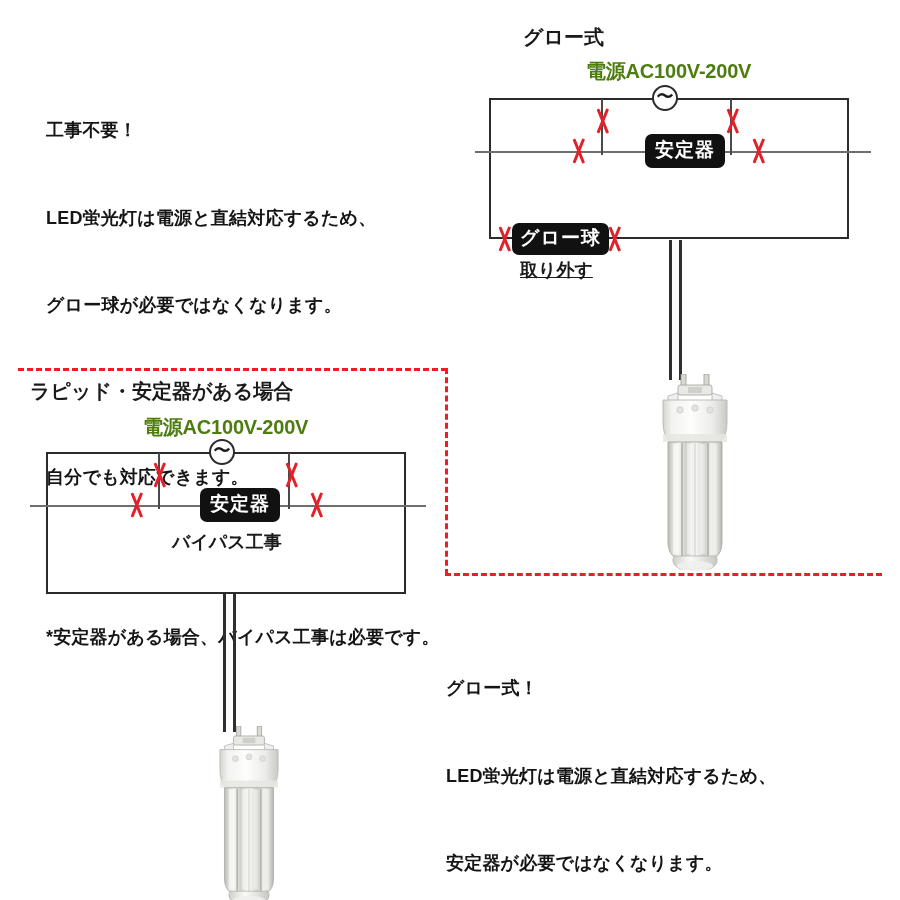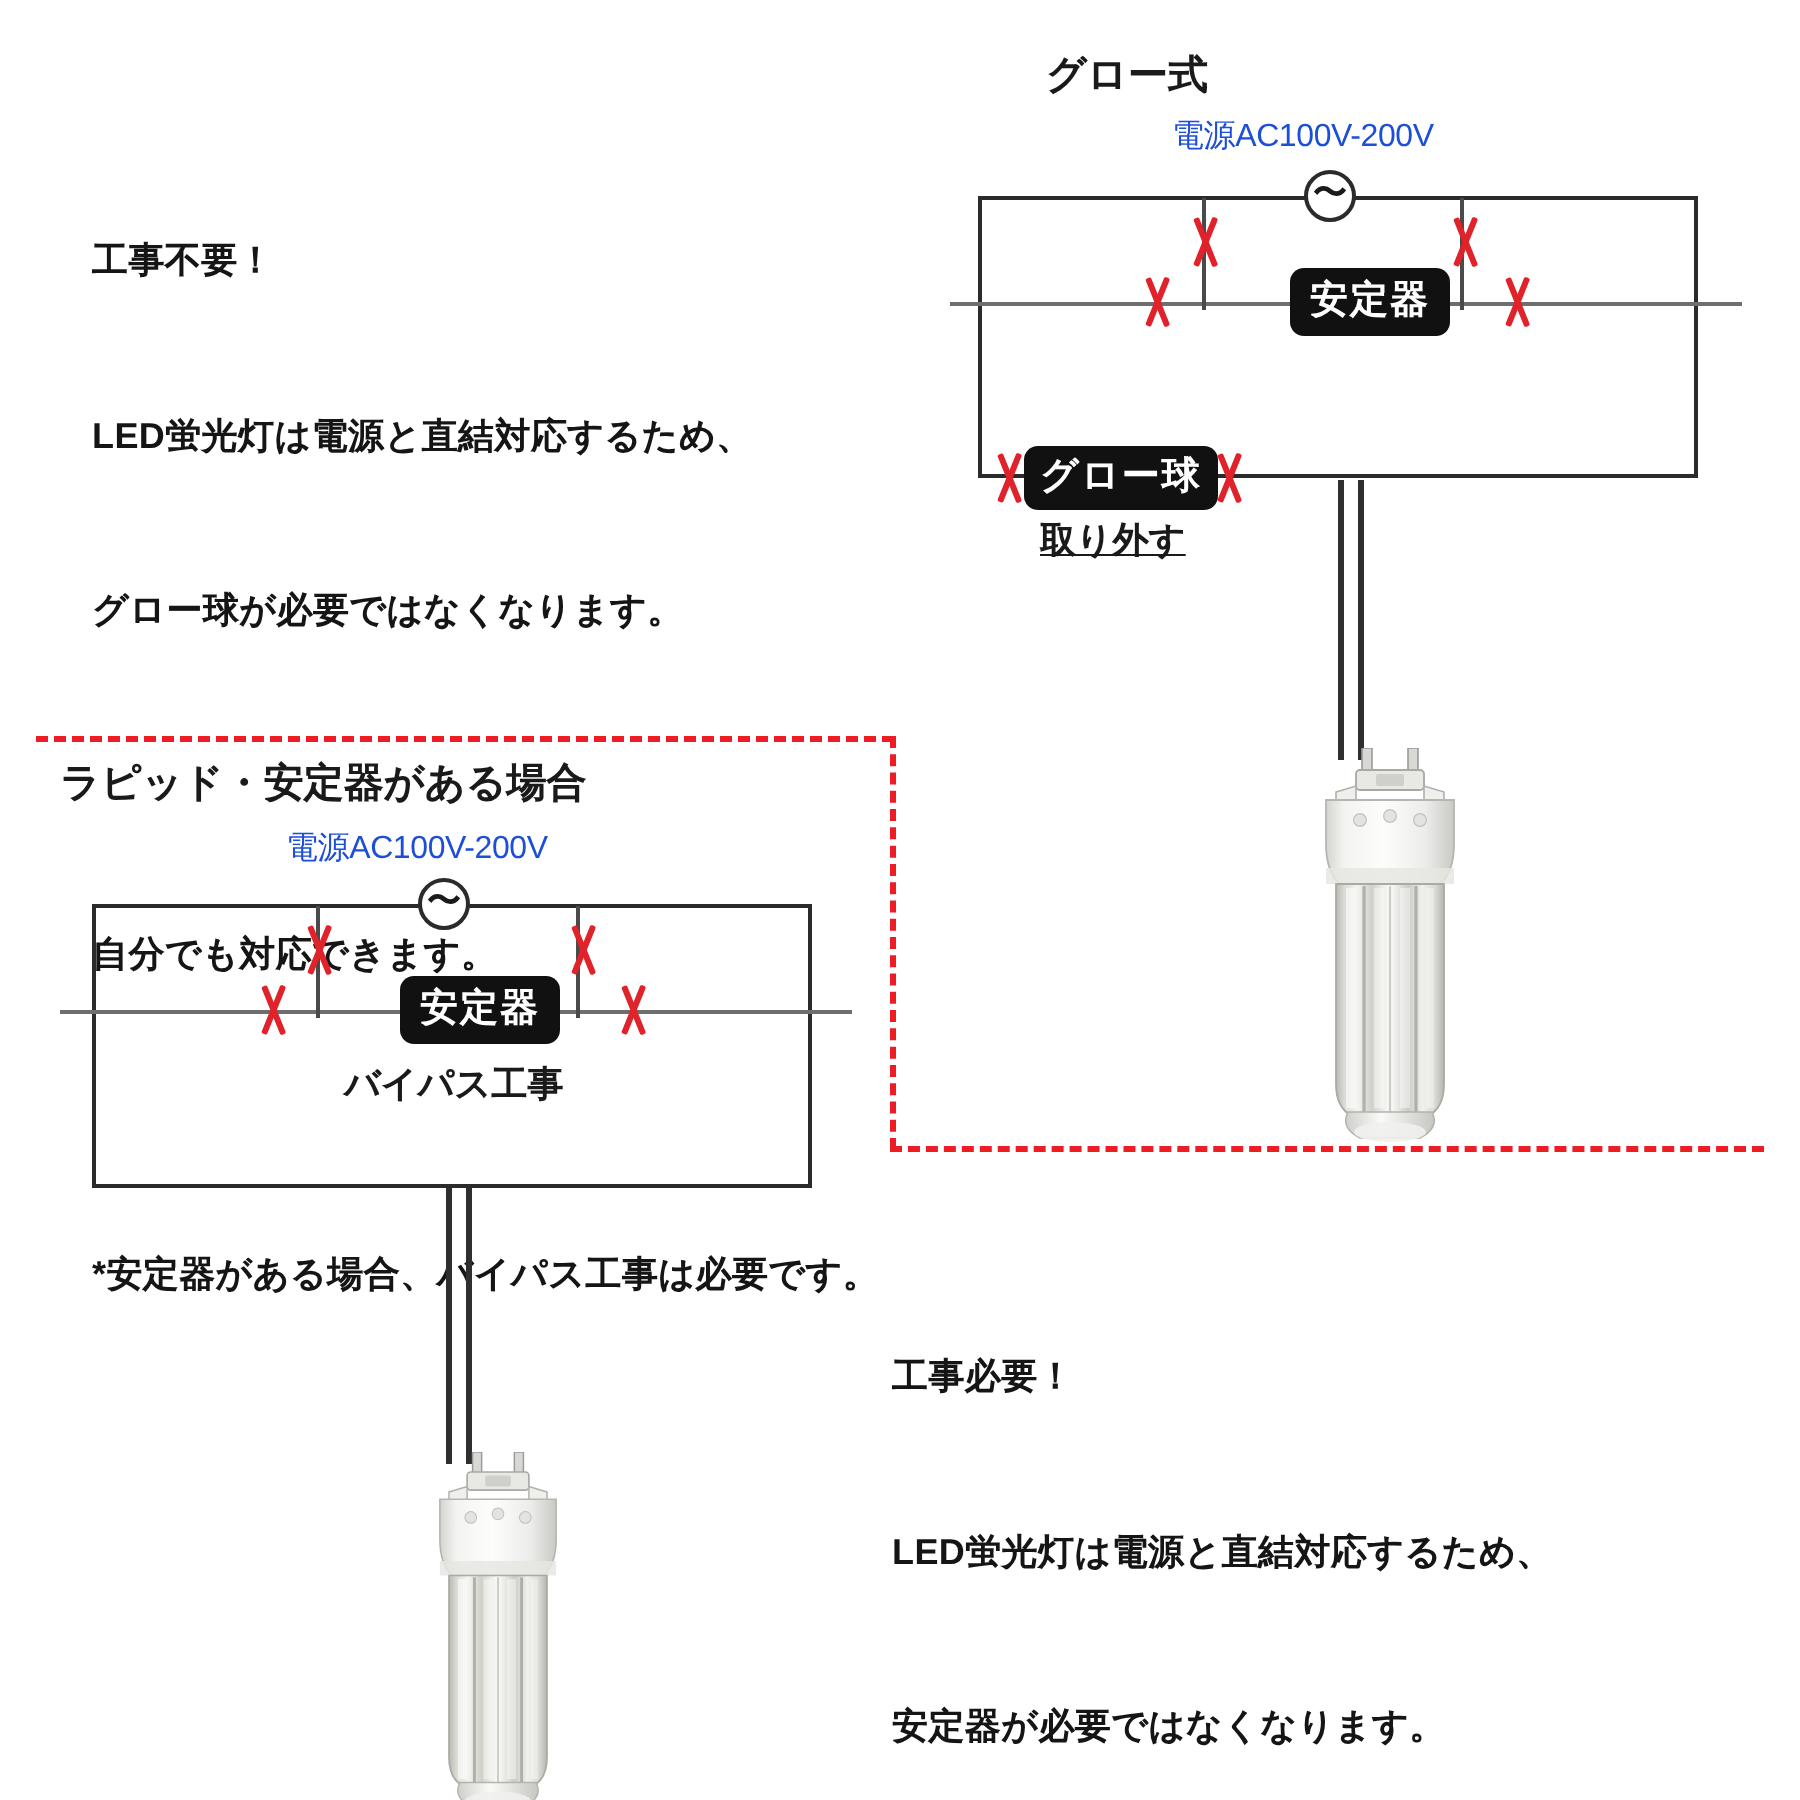--- a/index.html
+++ b/index.html
@@ -42,23 +42,23 @@
   .circuit { position: absolute; }
   .circ-title {
     position: absolute;
     font-weight: 700;
     font-size: 20px;
     color: #1a1a1a;
     white-space: nowrap;
   }
   .circ-supply {
     position: absolute;
-    font-weight: 400;
-    font-size: 16px;
-    color: #1d4ed8;
+    font-weight: 700;
+    font-size: 20px;
+    color: #4d7c0f;
     white-space: nowrap;
     letter-spacing: -0.2px;
   }
   
   .loop {
     position: absolute;
     border: 2.4px solid #2b2b2b;
     box-sizing: border-box;
     background: transparent;
   }
@@ -385,21 +385,21 @@
       <rect x="47" y="70" width="5" height="110" fill="#ffffff" opacity="0.40"></rect>
       <rect x="60" y="70" width="5" height="110" fill="#ffffff" opacity="0.45"></rect>
       <rect x="73" y="70" width="4" height="110" fill="#ffffff" opacity="0.35"></rect>
 
       <path d="M34 182 L76 182 Q80 190 70 195 L40 195 Q30 190 34 182 Z" fill="url(#baseG2)" stroke="#b3b3af" stroke-width="0.8"></path>
       <ellipse cx="55" cy="192" rx="18" ry="5" fill="#f0f0ed" opacity="0.9"></ellipse>
     </svg>
   </div>
 
   <div class="textblock" id="bottomright-text">
-    <span class="tb-line">工事必要！</span>
+    <span class="tb-line">グロー式！</span>
     <span class="tb-line">LED蛍光灯は電源と直結対応するため、</span>
     <span class="tb-line">安定器が必要ではなくなります。</span>
     
     
     
     
   </div>
 
 </div>
 

